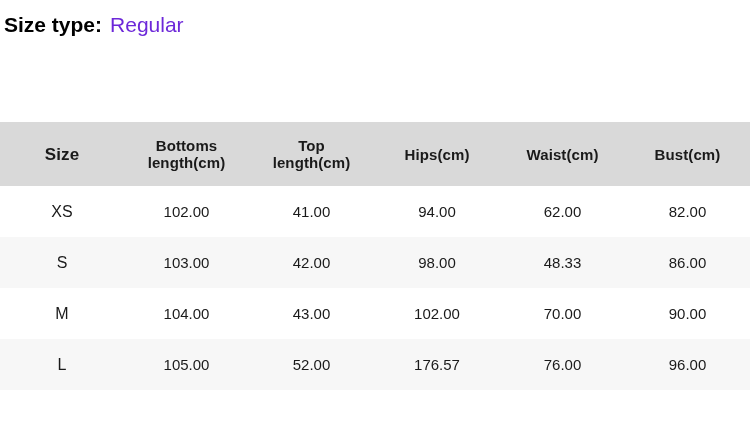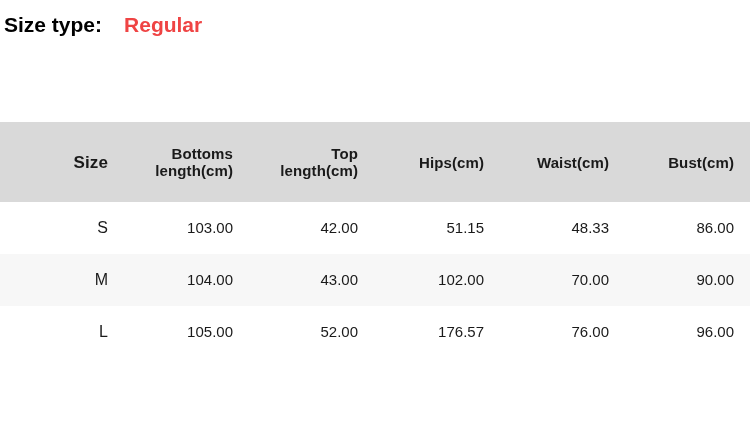--- a/index.html
+++ b/index.html
@@ -29,23 +29,23 @@
     font-size: 21px;
     line-height: 26px;
     white-space: nowrap;
   }
   .size-type-label {
     font-weight: bold;
     color: #000000;
     margin-top: 28px;
   }
   .size-type-value {
-    font-weight: bold;
-    color: #ef4444;
-    margin-left: 22px;
+    font-weight: normal;
+    color: #6d28d9;
+    margin-left: 8px;
   }
   .section-title {
     position: absolute;
     top: 70px;
     left: 4px;
     margin: 0;
     font-size: 21px;
     line-height: 26px;
     font-weight: bold;
     color: #000000;
@@ -54,25 +54,25 @@
   table.measure {
     position: absolute;
     top: 122px;
     left: 0;
     width: 750px;
     border-collapse: collapse;
     table-layout: fixed;
   }
   table.measure th,
   table.measure td {
-    text-align: right;
+    text-align: center;
     vertical-align: middle;
     font-size: 15px;
     color: #1a1a1a;
-    padding: 16px;
+    padding: 8px;
     border: none;
   }
   thead tr {
     background: #d9d9d9;
   }
   thead th {
     height: 48px;
     font-weight: bold;
     font-size: 14.5px;
     line-height: 17px;
@@ -143,24 +143,32 @@
         <th>
           <span>Waist(cm)</span>
         </th>
         <th>
           <span>Bust(cm)</span>
         </th>
       </tr>
     </thead>
     <tbody>
       <tr>
+        <td class="size-cell">XS</td>
+        <td>102.00</td>
+        <td>41.00</td>
+        <td>94.00</td>
+        <td>62.00</td>
+        <td>82.00</td>
+      </tr>
+      <tr>
         <td class="size-cell">S</td>
         <td>103.00</td>
         <td>42.00</td>
-        <td>51.15</td>
+        <td>98.00</td>
         <td>48.33</td>
         <td>86.00</td>
       </tr>
       <tr>
         <td class="size-cell">M</td>
         <td>104.00</td>
         <td>43.00</td>
         <td>102.00</td>
         <td>70.00</td>
         <td>90.00</td>

